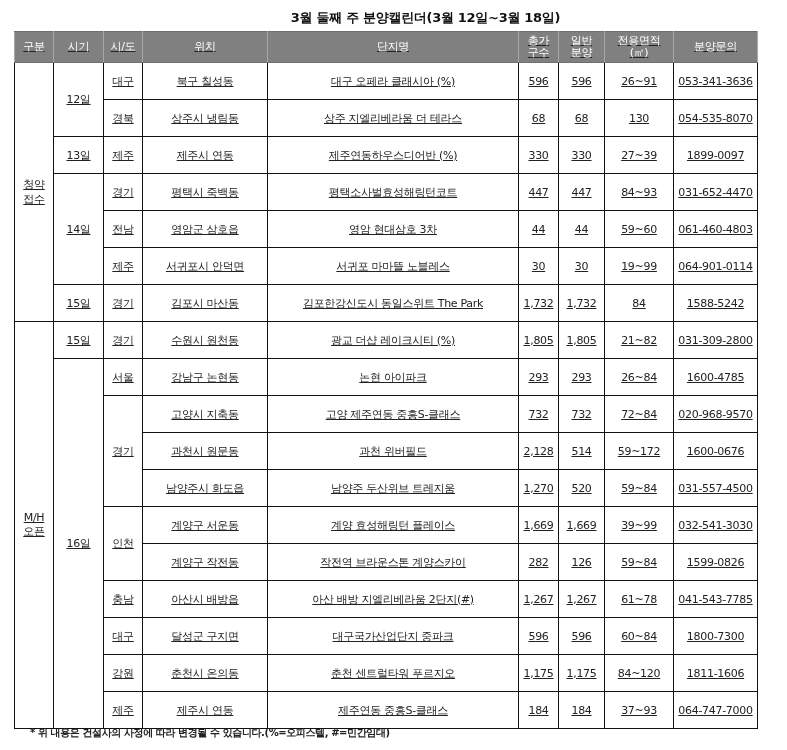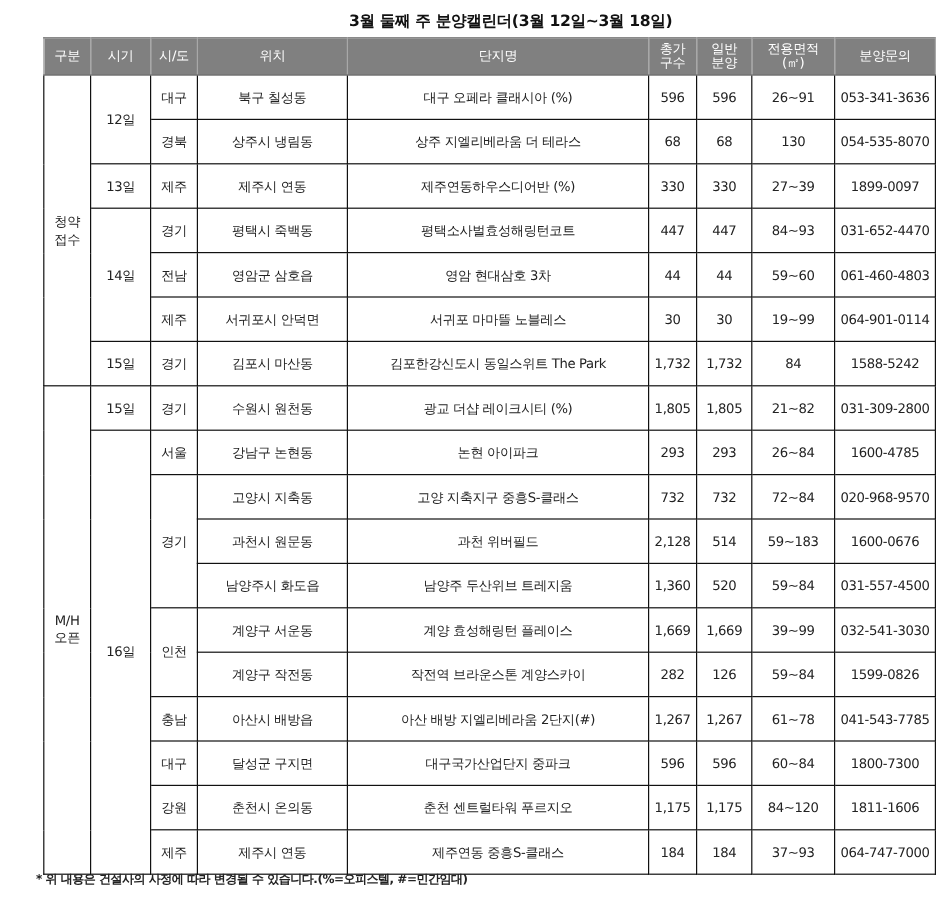--- a/index.html
+++ b/index.html
@@ -1,21 +1,21 @@
 <!DOCTYPE html>
 <html><head>
 <meta charset="utf-8">
 <style>
   html, body { margin:0; padding:0; background:#ffffff; }
   body { width:787px; height:750px; position:relative; overflow:hidden;
          font-family:"DejaVu Sans", "Liberation Sans", sans-serif; color:#222; }
   .title { position:absolute; top:9px; left:0; width:787px; text-align:center;
            font-size:13px; font-weight:bold; color:#111; letter-spacing:-0.3px;padding-left:32px; }
-  table.cal { position:absolute; top:31px; left:36px; width:743px;
-              border-collapse:collapse; table-layout:fixed; }
+  table.cal { position:absolute; top:31px; left:14px; width:743px;
+              border-collapse:collapse; table-layout:fixed;text-decoration:underline; }
   table.cal th, table.cal td { border:1px solid #111; text-align:center; vertical-align:middle;
               padding:0; font-size:11px; letter-spacing:-0.3px; }
   table.cal th { background:#808080; color:#ffffff; font-weight:normal; height:30px;
               border-color:#6e6e6e; border-left:1px solid #a8a8a8; border-right:1px solid #a8a8a8;
               line-height:12px; }
   table.cal td { height:36px; background:#ffffff; }
   .footnote { position:absolute; top:726px; left:30px; font-size:10px; font-weight:bold;
               color:#222; letter-spacing:-0.4px; }
 </style>
 </head>
@@ -144,40 +144,40 @@
       <td>논현 아이파크</td>
       <td>293</td>
       <td>293</td>
       <td>26~84</td>
       <td>1600-4785</td>
     </tr>
 
     <tr>
       <td rowspan="3">경기</td>
       <td>고양시 지축동</td>
-      <td>고양 지축지구 중흥S-클래스</td>
+      <td>고양 제주연동 중흥S-클래스</td>
       <td>732</td>
       <td>732</td>
       <td>72~84</td>
       <td>020-968-9570</td>
     </tr>
 
     <tr>
       <td>과천시 원문동</td>
       <td>과천 위버필드</td>
       <td>2,128</td>
       <td>514</td>
-      <td>59~183</td>
+      <td>59~172</td>
       <td>1600-0676</td>
     </tr>
 
     <tr>
       <td>남양주시 화도읍</td>
       <td>남양주 두산위브 트레지움</td>
-      <td>1,360</td>
+      <td>1,270</td>
       <td>520</td>
       <td>59~84</td>
       <td>031-557-4500</td>
     </tr>
 
     <tr>
       <td rowspan="2">인천</td>
       <td>계양구 서운동</td>
       <td>계양 효성해링턴 플레이스</td>
       <td>1,669</td>

